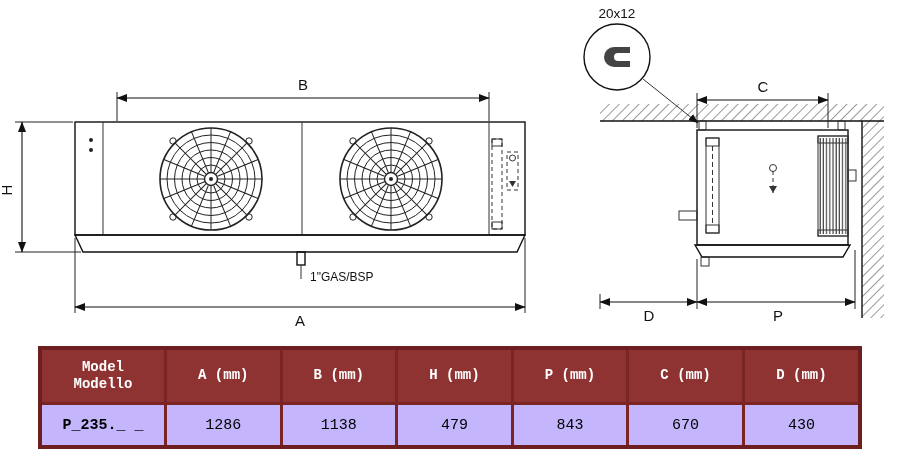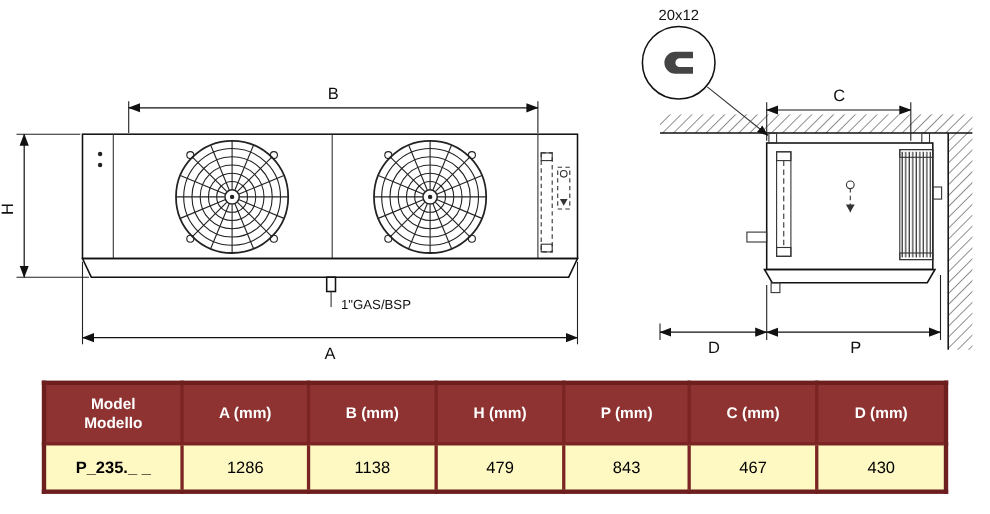--- a/index.html
+++ b/index.html
@@ -6,25 +6,25 @@
   .canvas{position:relative;width:900px;height:467px;background:#fff;overflow:hidden;
           font-family:"Liberation Sans",sans-serif;}
   svg text{font-family:"Liberation Sans",sans-serif;fill:#111;}
   .dimlabel{font-size:15px;}
   .small-label{font-size:12px;}
   .detail-label{font-size:13.5px;}
   .obj{stroke:#111;stroke-width:1.4;fill:none;}
   .thin{stroke:#333;stroke-width:1;fill:none;}
   .ext{stroke:#222;stroke-width:1;}
   .dim{stroke:#111;stroke-width:1.1;}
-  .table-wrap{position:absolute;left:38px;top:346px;width:824px;}
+  .table-wrap{position:absolute;left:38px;top:346px;width:824px;font-family:Liberation Mono, monospace;}
   table.spec{width:100%;border-collapse:collapse;border:4px solid #6d1f1f;}
   table.spec th, table.spec td{border:3px solid #7a2423;text-align:center;vertical-align:middle;}
   table.spec th{background:#8e3332;color:#fff;font-weight:bold;font-size:14px;height:50px;line-height:1.25;}
-  table.spec td{background:#fef9c3;color:#000;font-size:15px;height:38px;}
+  table.spec td{background:#c4b5fd;color:#000;font-size:15px;height:38px;}
   table.spec td.model-cell{font-weight:bold;}
   table.spec th.model-col{width:15.3%;}
 </style>
 </head>
 <body>
 
 <div class="canvas">
 
   <svg width="900" height="340" viewBox="0 0 900 340">
     <defs>
@@ -207,20 +207,20 @@
         <th>P (mm)</th>
         <th>C (mm)</th>
         <th>D (mm)</th>
       </tr>
       <tr>
         <td class="model-cell">P_235._ _</td>
         <td>1286</td>
         <td>1138</td>
         <td>479</td>
         <td>843</td>
-        <td>467</td>
+        <td>670</td>
         <td>430</td>
       </tr>
     </tbody>
       </table>
   </div>
 
 </div>
 
 </body></html>

